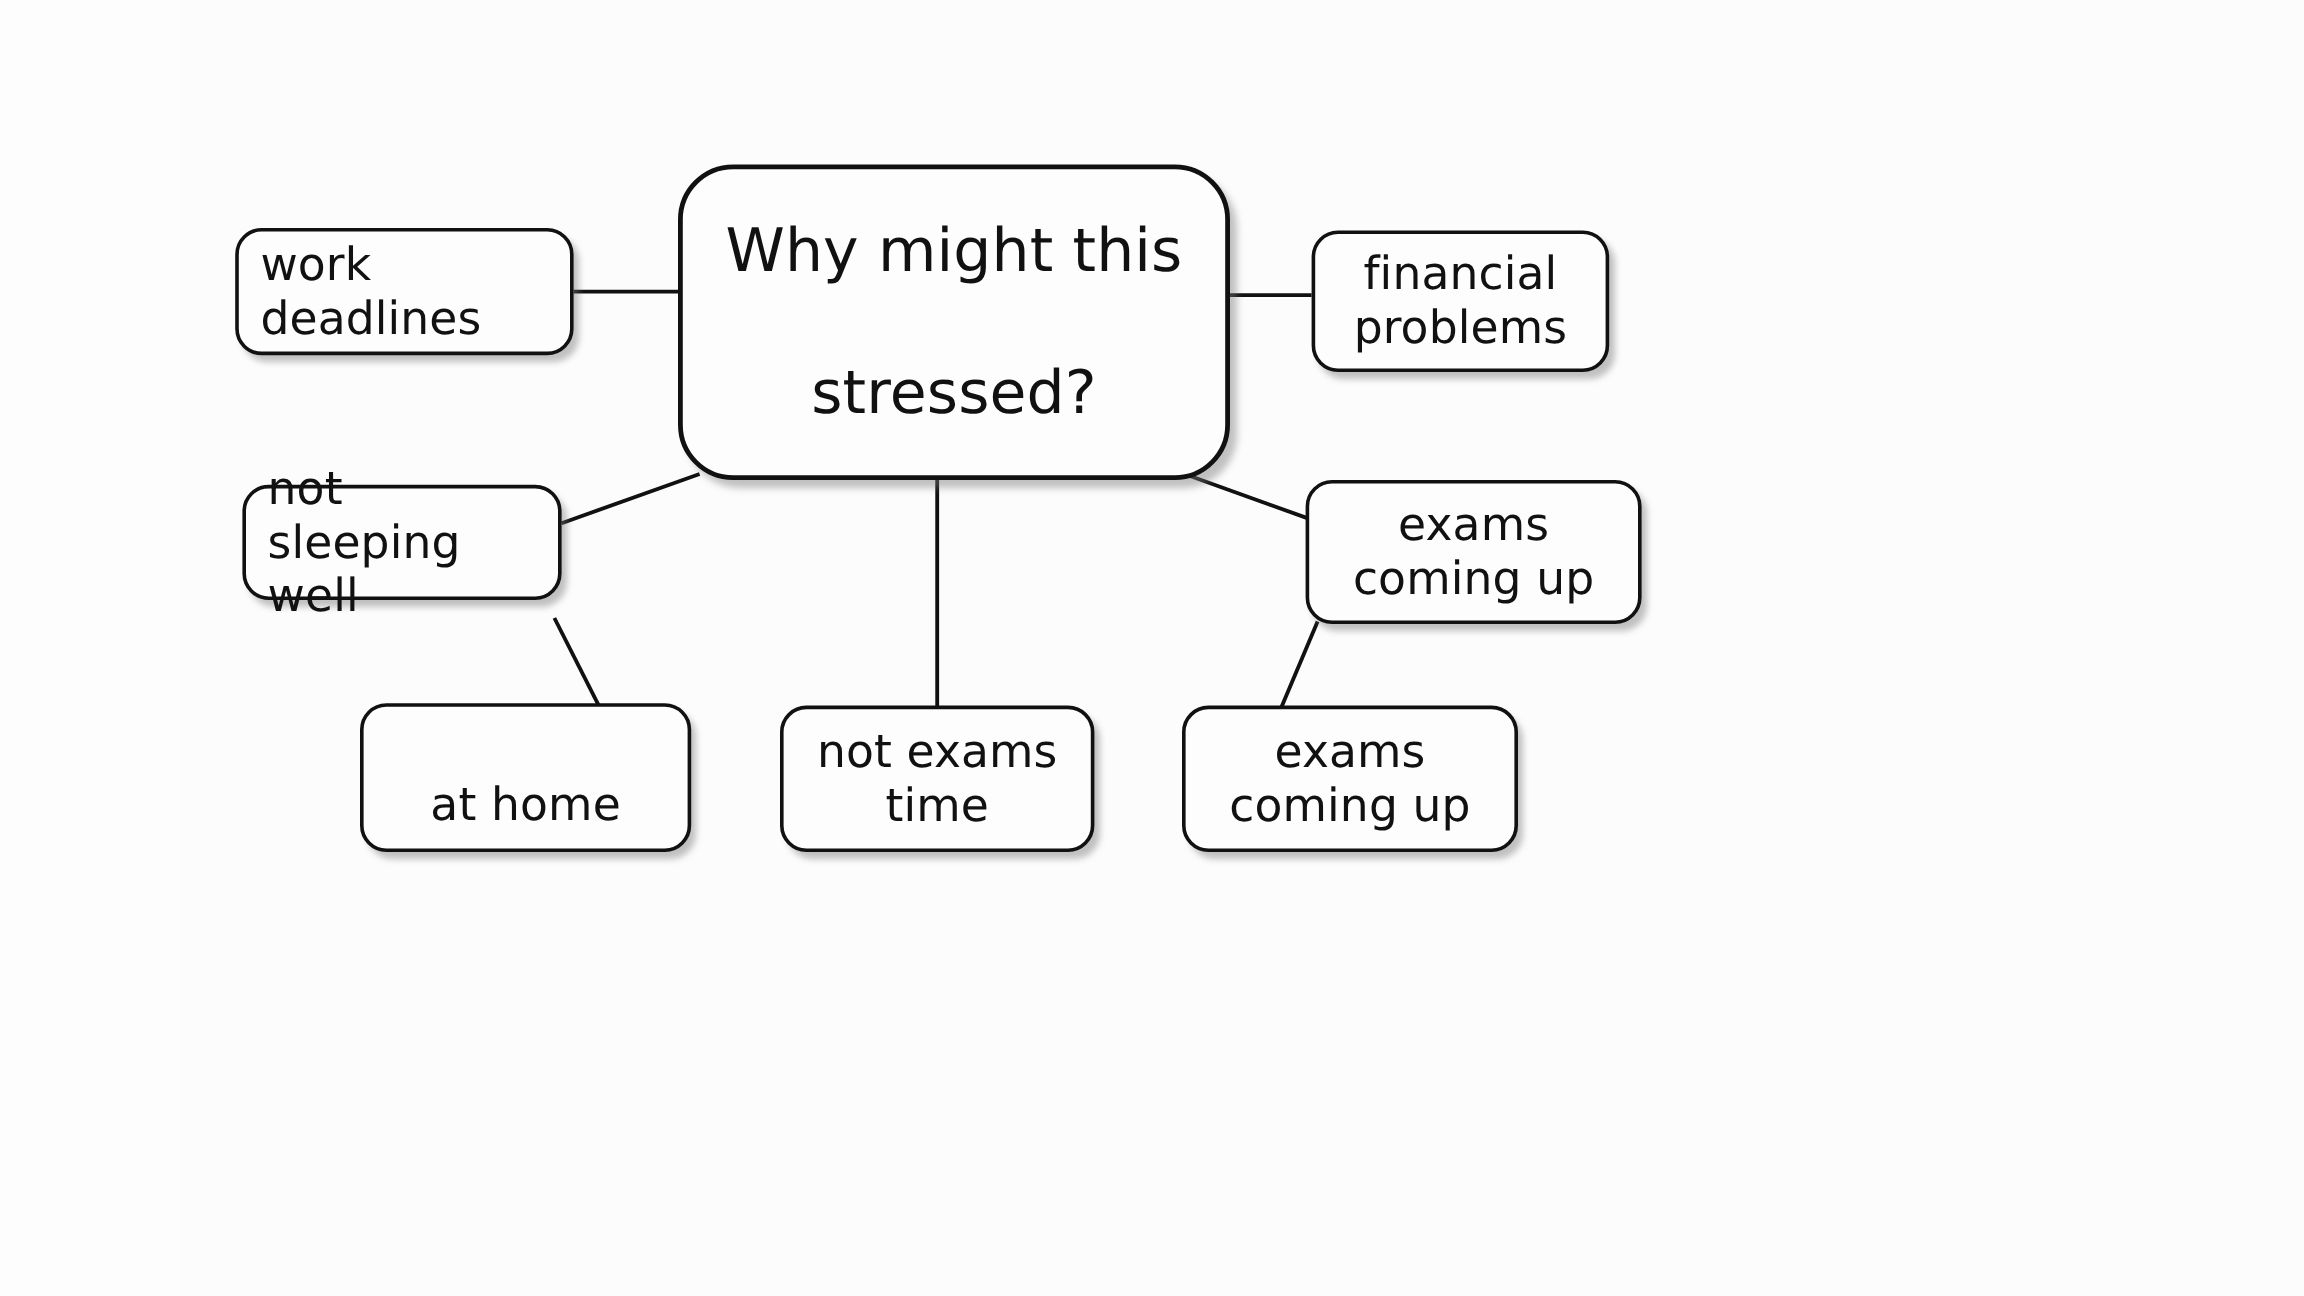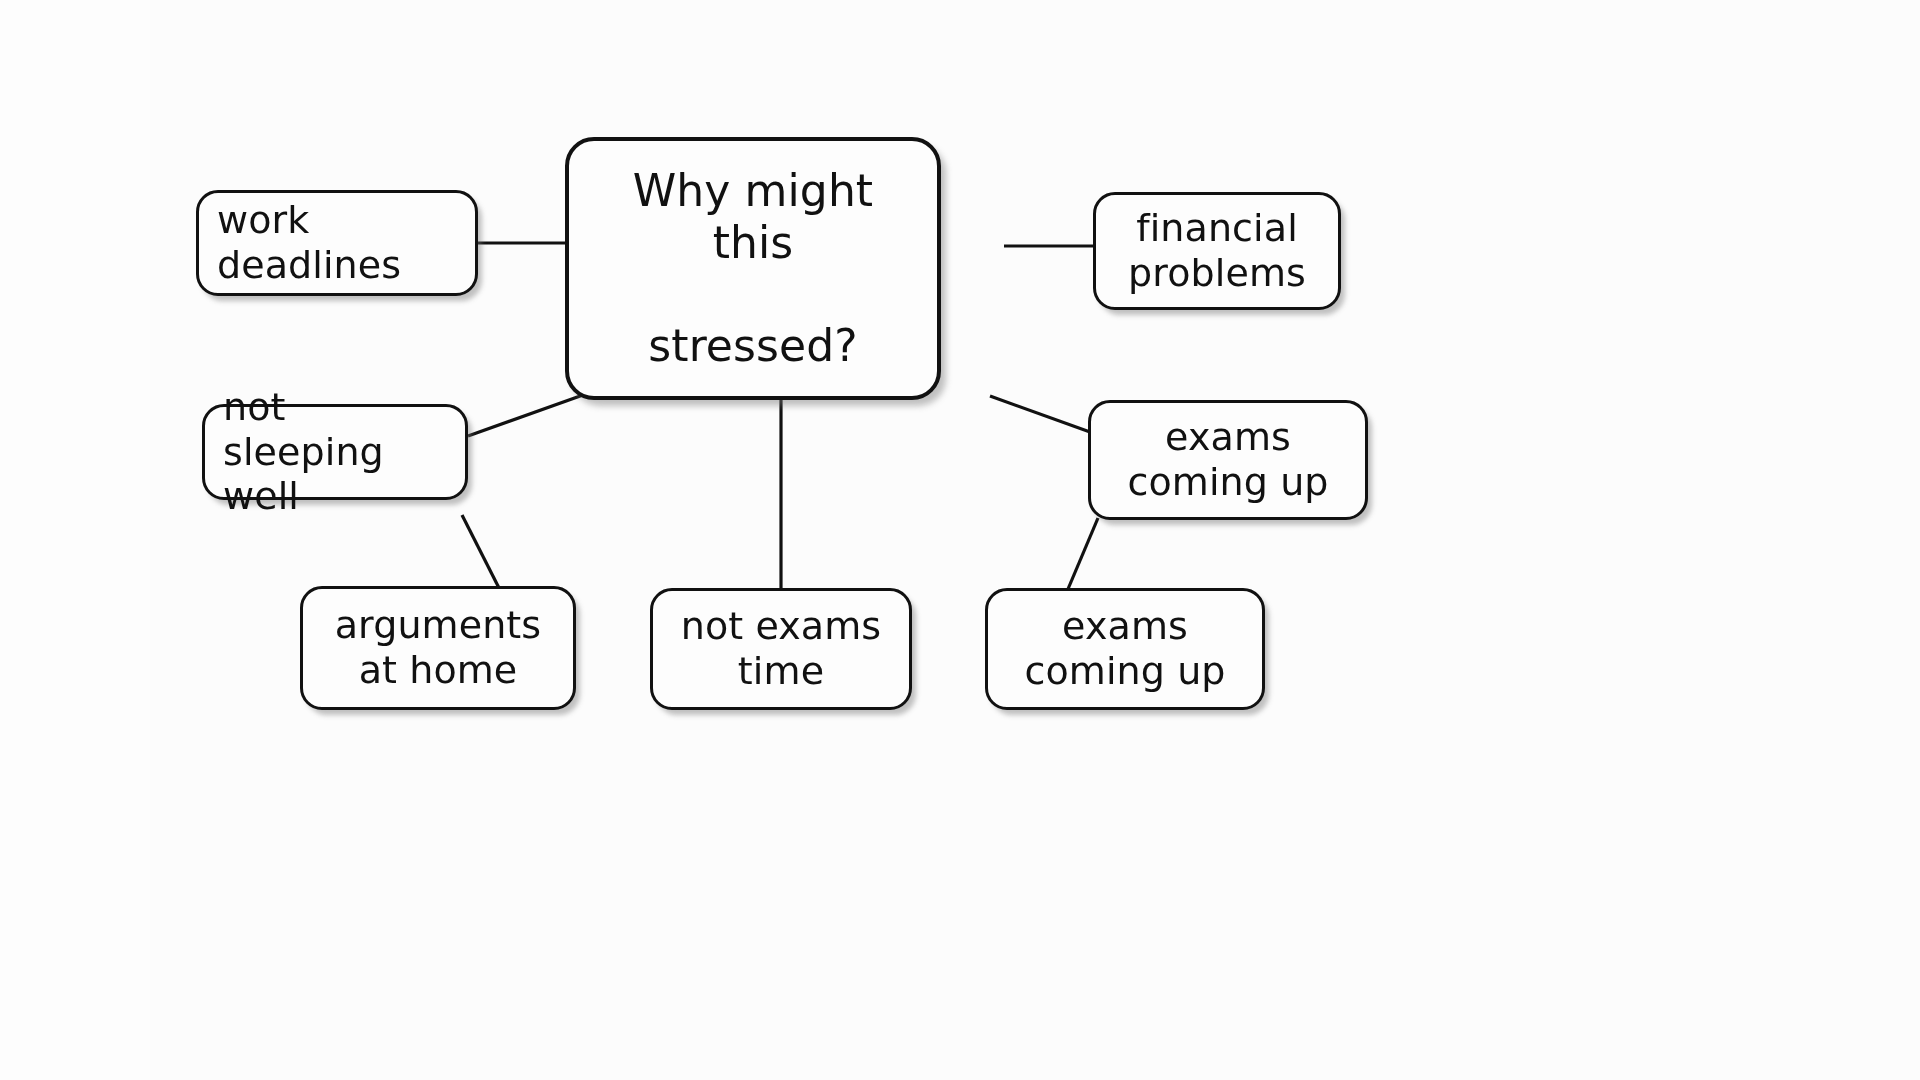--- a/index.html
+++ b/index.html
@@ -70,21 +70,21 @@
       <line x1="478" y1="243" x2="566" y2="243"></line>
       <line x1="1004" y1="246" x2="1093" y2="246"></line>
       <line x1="468" y1="436" x2="583" y2="395"></line>
       <line x1="990" y1="396" x2="1090" y2="432"></line>
       <line x1="781" y1="400" x2="781" y2="589"></line>
       <line x1="462" y1="515" x2="499" y2="588"></line>
       <line x1="1098" y1="518" x2="1068" y2="589"></line>
     </g>
   </svg>
 
-  <div class="node center align-center" id="node-central-question" style="left:565px; top:137px; width:376px; height:263px; font-size:44px;border-radius:29px;">
+  <div class="node center align-center" id="node-central-question" style="left:565px; top:137px; width:460px; height:263px; font-size:50px;">
     <div class="label">
       <span>Why might this</span><br>
       <br>
       <span>stressed?</span>
     </div>
   </div>
 
   <div class="node align-left" id="node-work-deadlines" style="left:196px; top:190px; width:282px; height:106px; font-size:38px;">
     <div class="label">
       <span>work deadlines</span>
@@ -107,21 +107,21 @@
 
   <div class="node align-center" id="node-exams-coming-up-right" style="left:1088px; top:400px; width:280px; height:120px; font-size:38px;">
     <div class="label">
       <span>exams</span><br>
       <span>coming up</span>
     </div>
   </div>
 
   <div class="node align-center" id="node-arguments-at-home" style="left:300px; top:586px; width:276px; height:124px; font-size:38px;">
     <div class="label">
-      <span>arguments</span><br>
+      <br>
       <span>at home</span>
     </div>
   </div>
 
   <div class="node align-center" id="node-not-enough-time" style="left:650px; top:588px; width:262px; height:122px; font-size:38px;">
     <div class="label">
       <span>not exams</span><br>
       <span>time</span>
     </div>
   </div>

